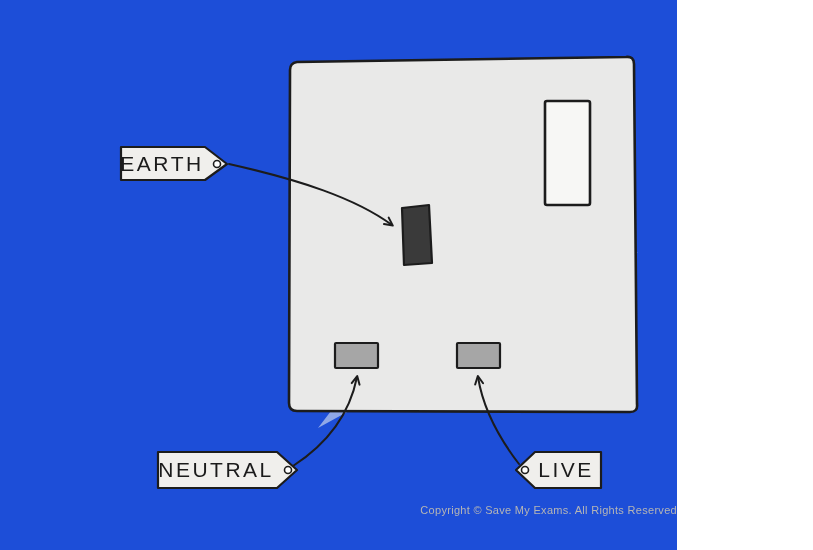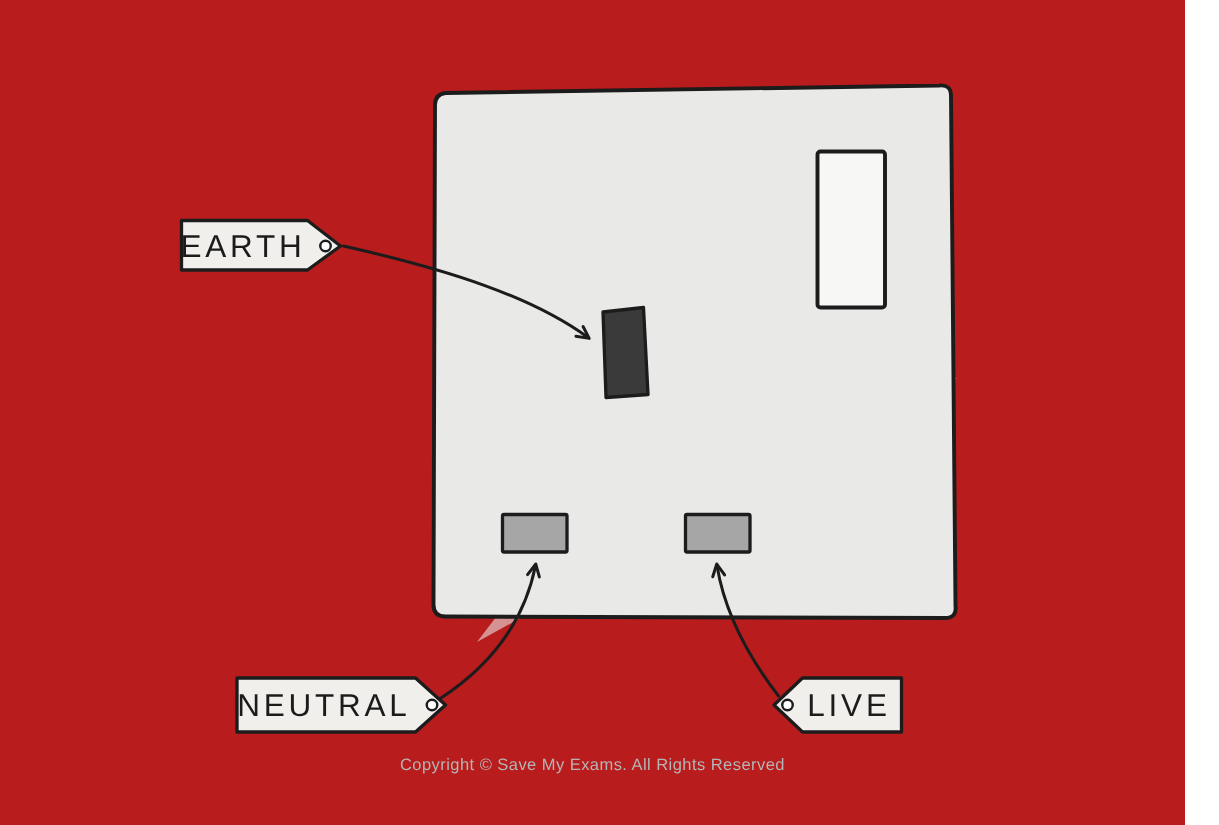--- a/index.html
+++ b/index.html
@@ -2,23 +2,23 @@
 <html><head>
 <meta charset="utf-8">
 <style>
   html, body {
     margin: 0;
     padding: 0;
     background: #ffffff;
   }
   .canvas {
     position: relative;
-    width: 790px;
+    width: 677px;
     height: 550px;
-    background: #b91c1c;
+    background: #1d4ed8;
     overflow: hidden;
     font-family: "Liberation Sans", sans-serif;
   }
   svg { display: block; }
 
   .ink {
     stroke: #1c1c1c;
     stroke-linejoin: round;
     stroke-linecap: round;
   }
@@ -35,21 +35,21 @@
     font-size: 21px;
     letter-spacing: 2.5px;
     fill: #1b1b1b;
   }
 
   .footer {
     position: absolute;
     left: 0;
     right: 0;
     top: 504px;
-    text-align: center;
+    text-align: right;
     font-size: 11px;
     letter-spacing: 0.3px;
     color: #b5b5b5;
   }
 </style>
 </head>
 <body>
 
 <div class="canvas">
 

